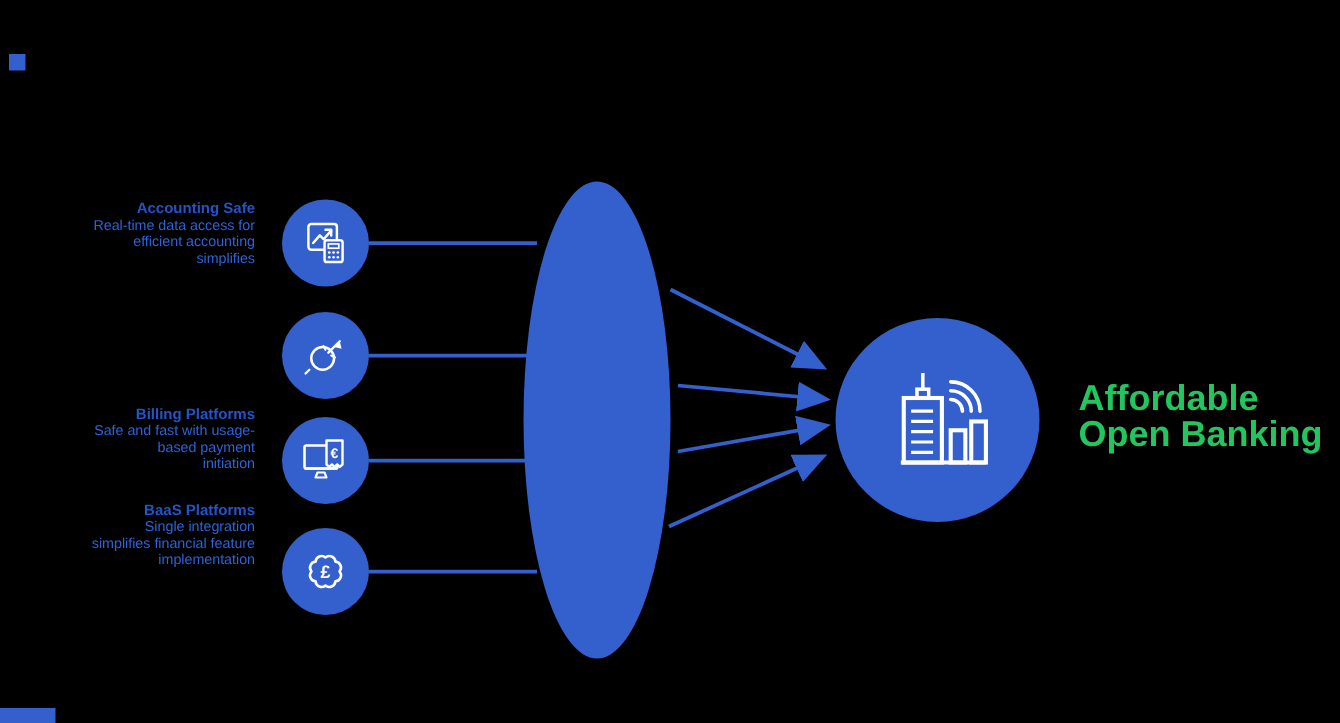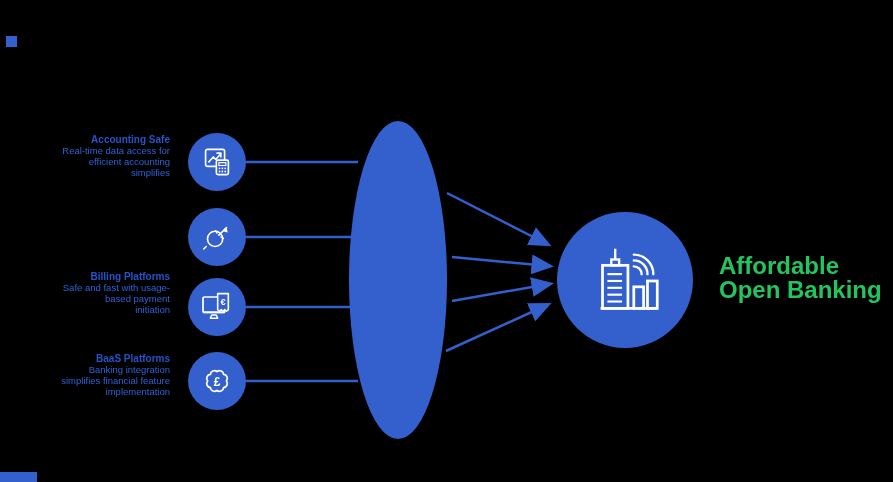--- a/index.html
+++ b/index.html
@@ -64,23 +64,23 @@
   </div>
 
 
   <div class="item-text" style="top:271px;">
     <div class="item-title">Billing Platforms</div>
     <div class="item-line">Safe and fast with usage-</div>
     <div class="item-line">based payment</div>
     <div class="item-line">initiation</div>
   </div>
 
-  <div class="item-text" style="top:353px;">
+  <div class="item-text" style="top:335px;">
     <div class="item-title">BaaS Platforms</div>
-    <div class="item-line">Banking integration</div>
+    <div class="item-line">Single integration</div>
     <div class="item-line">simplifies financial feature</div>
     <div class="item-line">implementation</div>
   </div>
 
   <div class="node-circle" style="left:188px;top:133px;">
     <svg width="38" height="38" viewBox="0 0 60 60">
       <rect x="12" y="10" width="30" height="27" rx="3" fill="none" stroke="#fff" stroke-width="2.6"></rect>
       <polyline points="17,30 24,22 28,26 36,17" fill="none" stroke="#fff" stroke-width="2.6" stroke-linecap="round" stroke-linejoin="round"></polyline>
       <polyline points="30,16 36,16 36,22" fill="none" stroke="#fff" stroke-width="2.6" stroke-linecap="round" stroke-linejoin="round"></polyline>
       <rect x="29" y="27" width="19" height="23" rx="2.5" fill="#3360cc" stroke="#fff" stroke-width="2.6"></rect>

